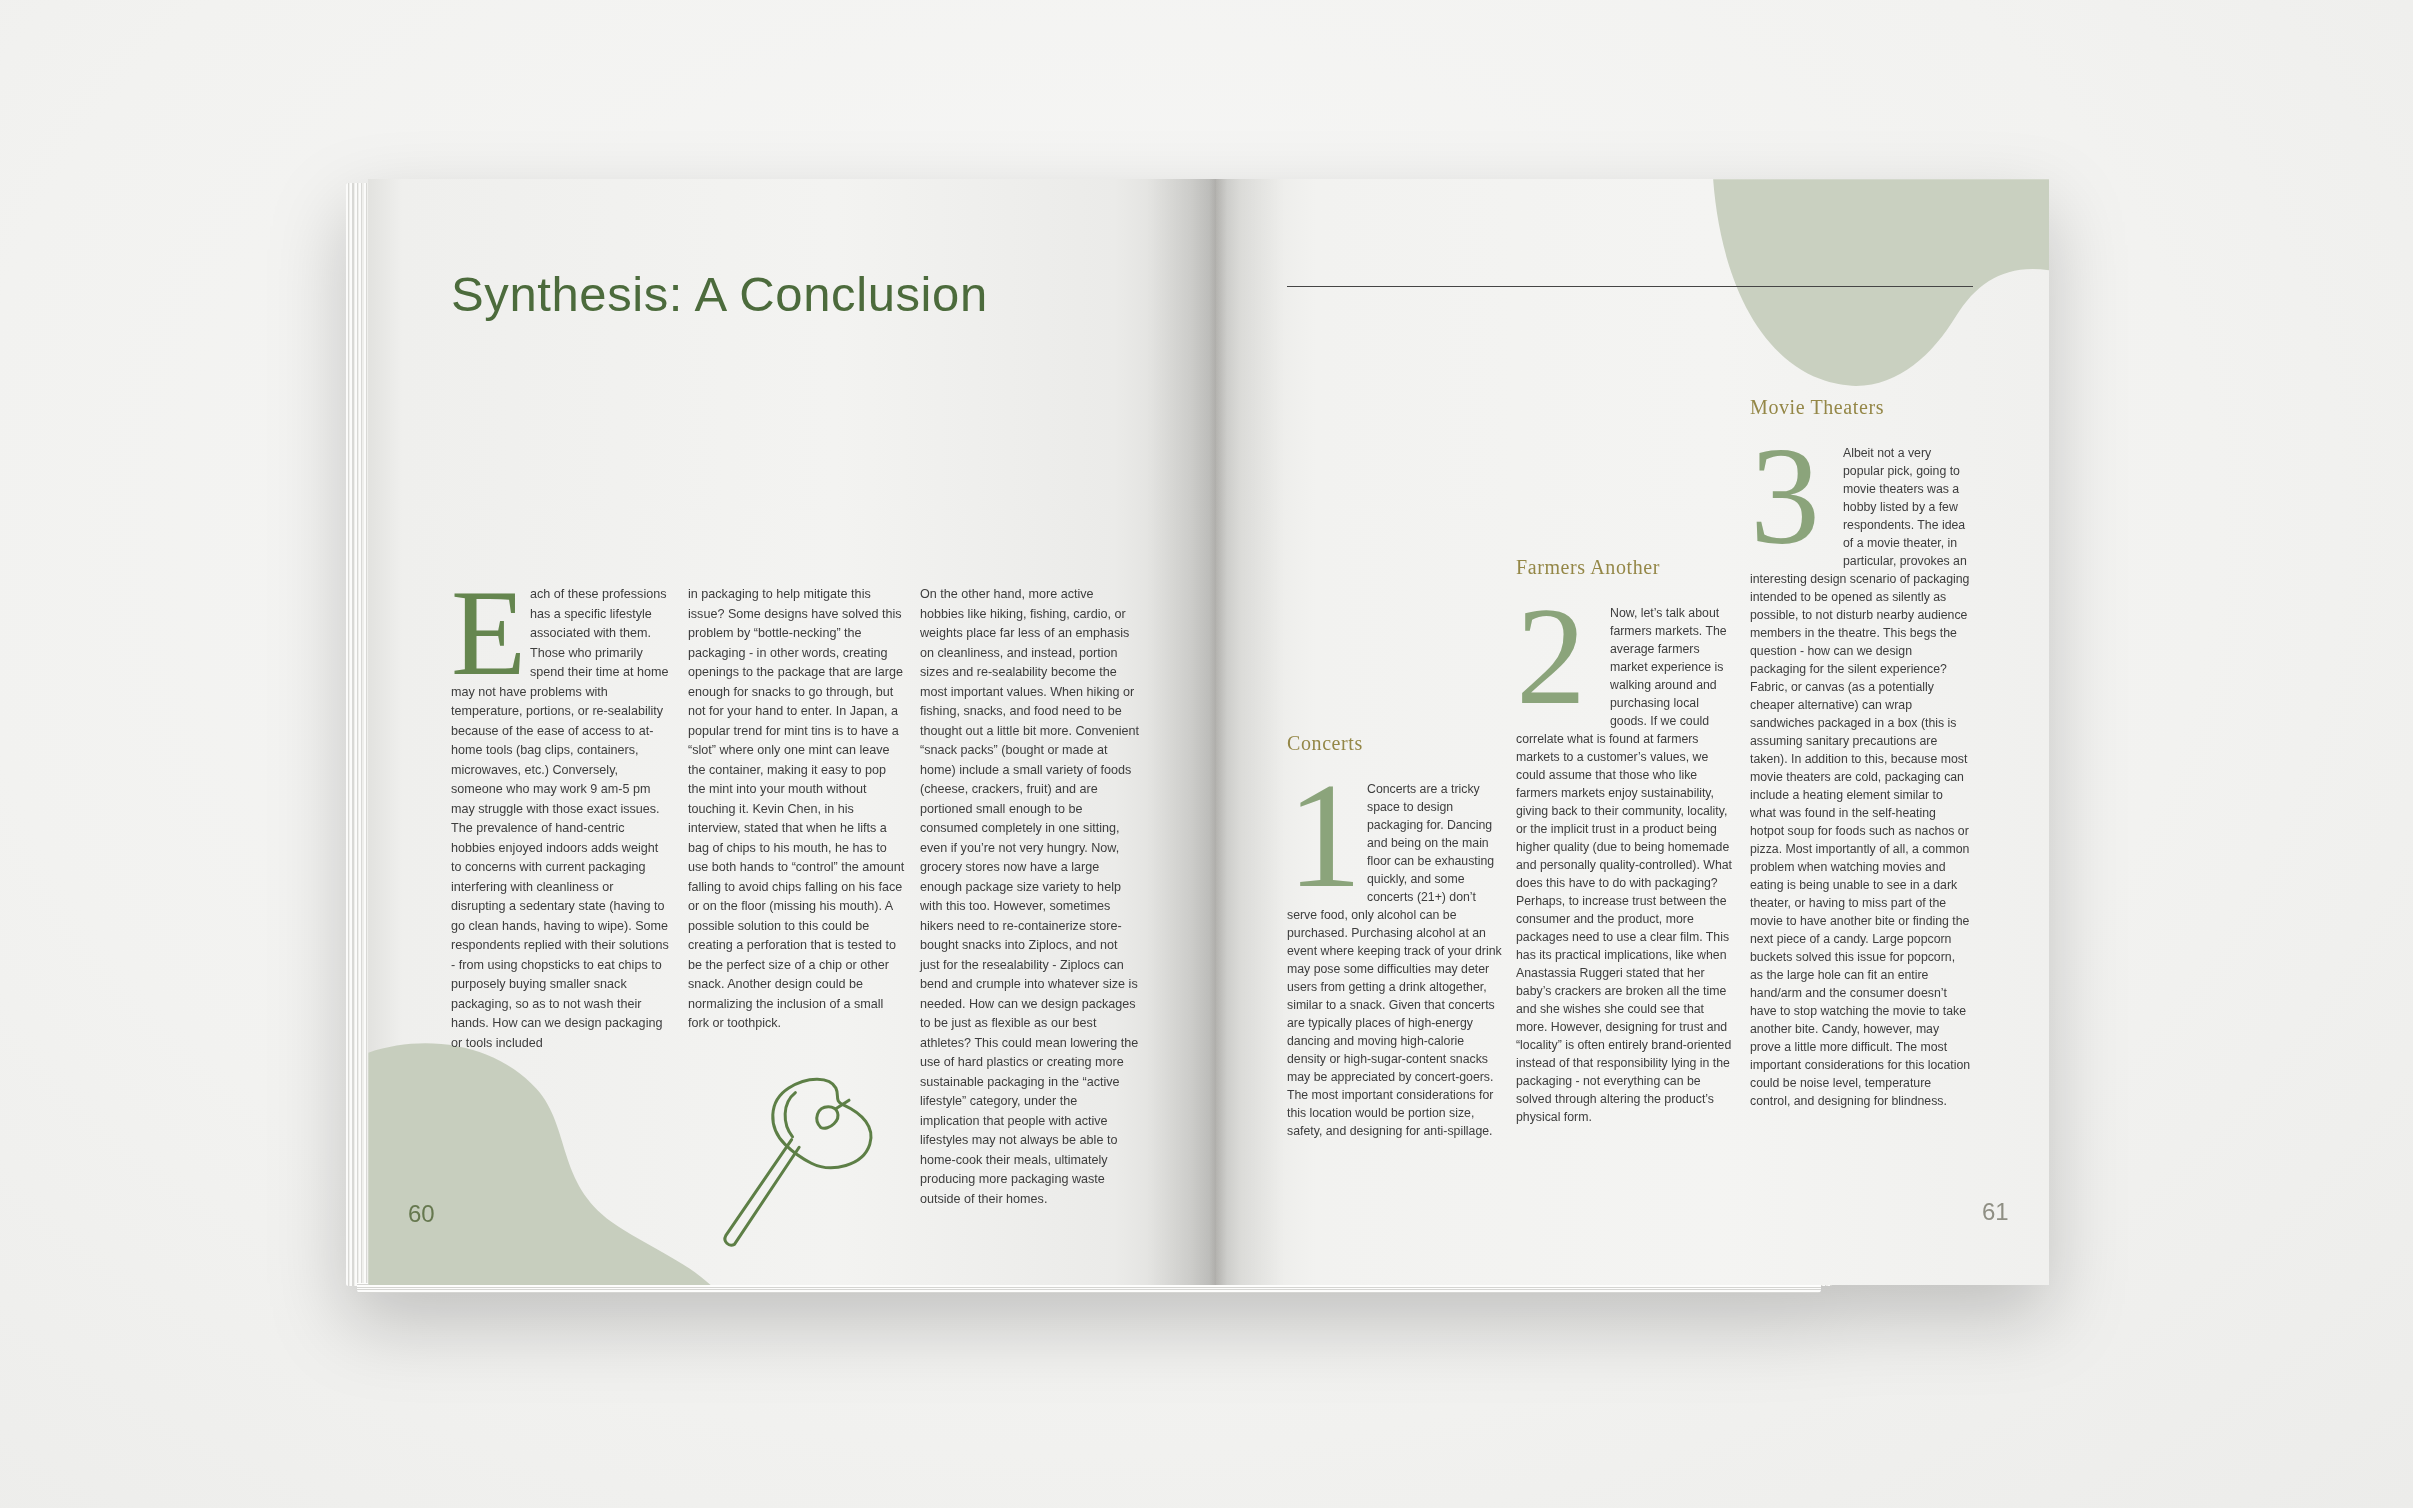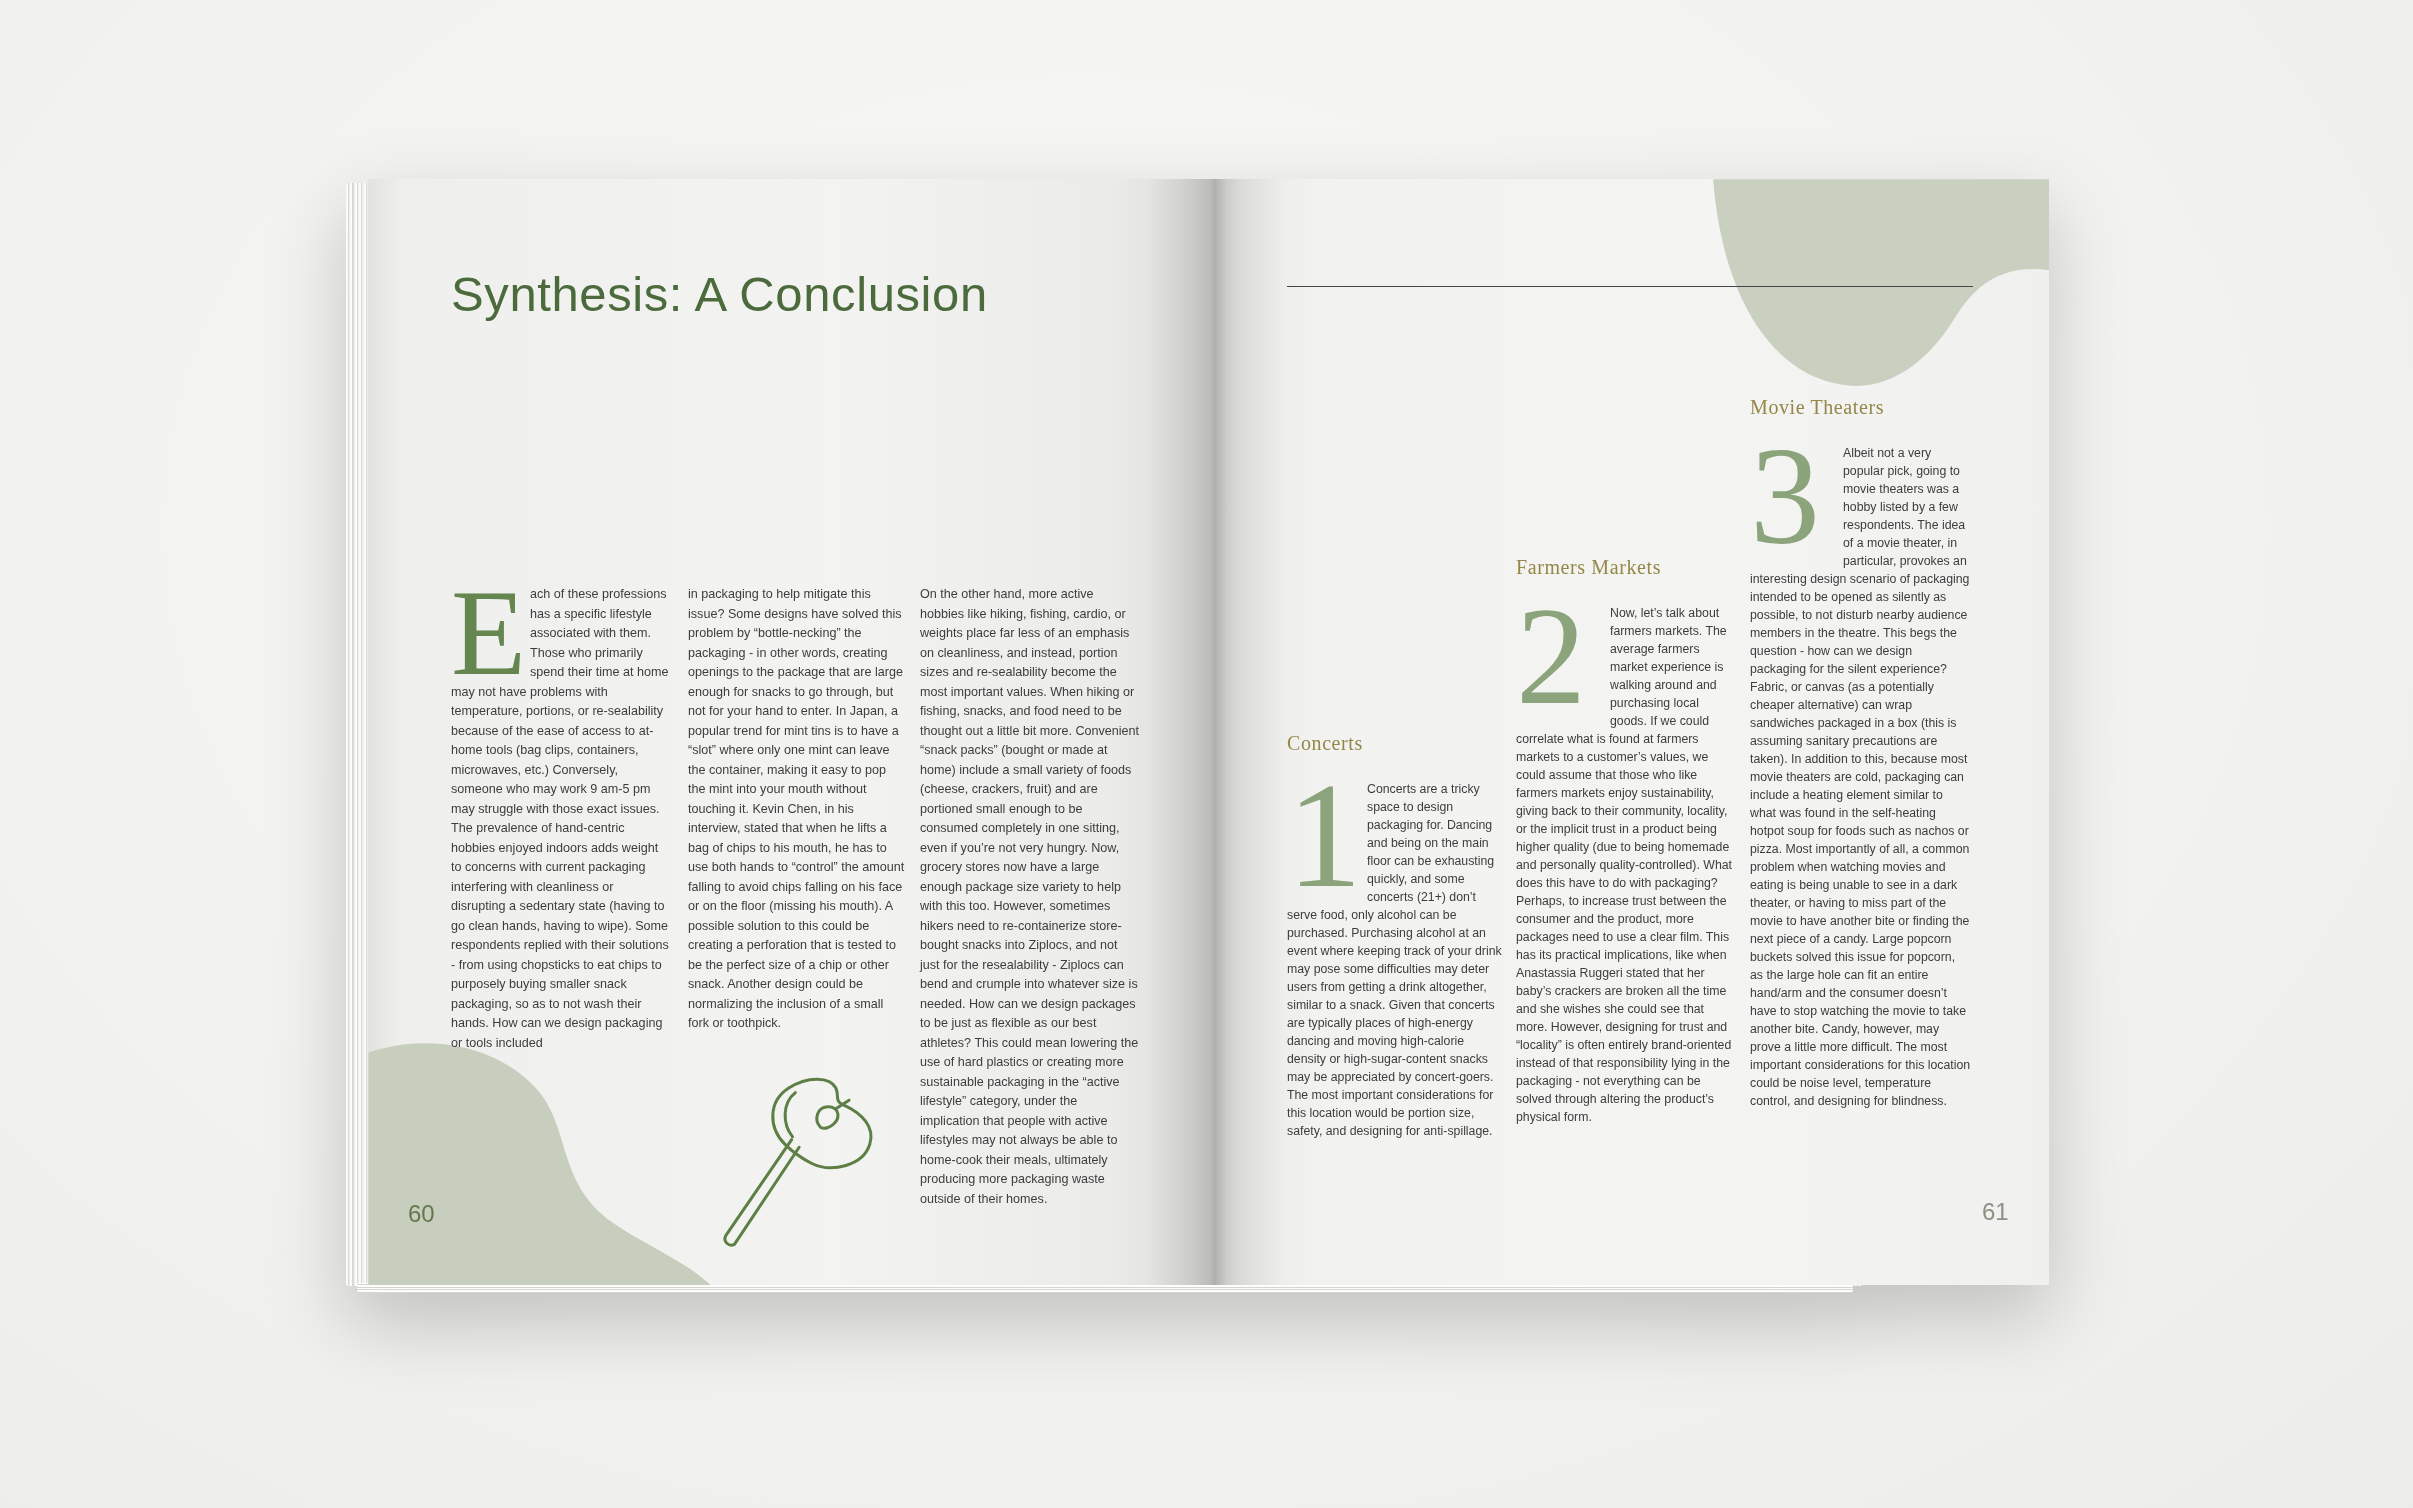--- a/index.html
+++ b/index.html
@@ -1,20 +1,20 @@
 <!DOCTYPE html>
 <html style="font-size:10px"><head>
 <meta charset="utf-8">
 <style>
   html,body{margin:0;padding:0;background:#f4f4f3;}
   .stage{position:relative;width:2413px;height:1508px;overflow:hidden;
          background:radial-gradient(ellipse at 45% 35%, #f7f7f6 0%, #f2f2f0 60%, #ececea 100%);
          font-family:"Liberation Sans", sans-serif;}
   .book{position:absolute;left:346px;top:179px;width:1486px;height:1109px;
-        filter:drop-shadow(0 31px 38px rgba(0,0,0,0.20));padding-left:32px;}
+        filter:drop-shadow(0 31px 38px rgba(0,0,0,0.20));}
   .edge{position:absolute;top:3.8px;bottom:2.5px;width:22px;
         background:repeating-linear-gradient(to right,#fbfbfa 0 1.9px,#d8d8d5 1.9px 3.1px,#efefec 3.1px 4.4px);}
   .edge-left{left:0;border-radius:2.5px 0 0 2.5px;}
   .edge-right{right:0;border-radius:0 2.5px 2.5px 0;}
   .page{position:absolute;top:0;height:1106px;overflow:hidden;}
   .page-left{left:22px;width:848px;
      background:linear-gradient(to right,#e2e2df 0%,#efefed 4%,#f3f3f1 55%,#ebebe9 88%,#dcdcd9 97%,#cfcfcc 100%);}
   .page-right{left:870px;width:833px;
      background:linear-gradient(to right,#d6d6d3 0%,#e9e9e6 3%,#f2f2f0 12%,#f4f4f2 60%,#f0f0ee 100%);}
   .gutter{position:absolute;left:801px;top:0;width:138px;height:1106px;pointer-events:none;
@@ -98,21 +98,21 @@
       <div class="rule"></div>
 
       <div class="section" style="left:71px;top:553px;">
         <h2 class="section-heading">Concerts</h2>
         <p class="section-body"><span class="numeral-float" style="width:80px;height:111px;">
               <span class="numeral" style="font-size:150px;">1</span>
             </span><span>Concerts are a tricky space to design packaging for. Dancing and being on the main floor can be exhausting quickly, and some concerts (21+) don’t serve food, only alcohol can be purchased. Purchasing alcohol at an event where keeping track of your drink may pose some difficulties may deter users from getting a drink altogether, similar to a snack. Given that concerts are typically places of high-energy dancing and moving high-calorie density or high-sugar-content snacks may be appreciated by concert-goers. The most important considerations for this location would be portion size, safety, and designing for anti-spillage.</span></p>
       </div>
 
       <div class="section" style="left:300px;top:377px;">
-        <h2 class="section-heading">Farmers Markets</h2>
+        <h2 class="section-heading">Farmers Another</h2>
         <p class="section-body"><span class="numeral-float" style="width:94px;height:111px;">
               <span class="numeral" style="font-size:140px;">2</span>
             </span><span>Now, let’s talk about farmers markets. The average farmers market experience is walking around and purchasing local goods. If we could correlate what is found at farmers markets to a customer’s values, we could assume that those who like farmers markets enjoy sustainability, giving back to their community, locality, or the implicit trust in a product being higher quality (due to being homemade and personally quality-controlled). What does this have to do with packaging? Perhaps, to increase trust between the consumer and the product, more packages need to use a clear film. This has its practical implications, like when Anastassia Ruggeri stated that her baby’s crackers are broken all the time and she wishes she could see that more. However, designing for trust and “locality” is often entirely brand-oriented instead of that responsibility lying in the packaging - not everything can be solved through altering the product’s physical form.</span></p>
       </div>
 
       <div class="section" style="left:534px;top:217px;width:221px;">
         <h2 class="section-heading">Movie Theaters</h2>
         <p class="section-body"><span class="numeral-float" style="width:93px;height:111px;">
               <span class="numeral" style="font-size:140px;">3</span>
             </span><span>Albeit not a very popular pick, going to movie theaters was a hobby listed by a few respondents. The idea of a movie theater, in particular, provokes an interesting design scenario of packaging intended to be opened as silently as possible, to not disturb nearby audience members in the theatre. This begs the question - how can we design packaging for the silent experience? Fabric, or canvas (as a potentially cheaper alternative) can wrap sandwiches packaged in a box (this is assuming sanitary precautions are taken). In addition to this, because most movie theaters are cold, packaging can include a heating element similar to what was found in the self-heating hotpot soup for foods such as nachos or pizza. Most importantly of all, a common problem when watching movies and eating is being unable to see in a dark theater, or having to miss part of the movie to have another bite or finding the next piece of a candy. Large popcorn buckets solved this issue for popcorn, as the large hole can fit an entire hand/arm and the consumer doesn’t have to stop watching the movie to take another bite. Candy, however, may prove a little more difficult. The most important considerations for this location could be noise level, temperature control, and designing for blindness.</span></p>

